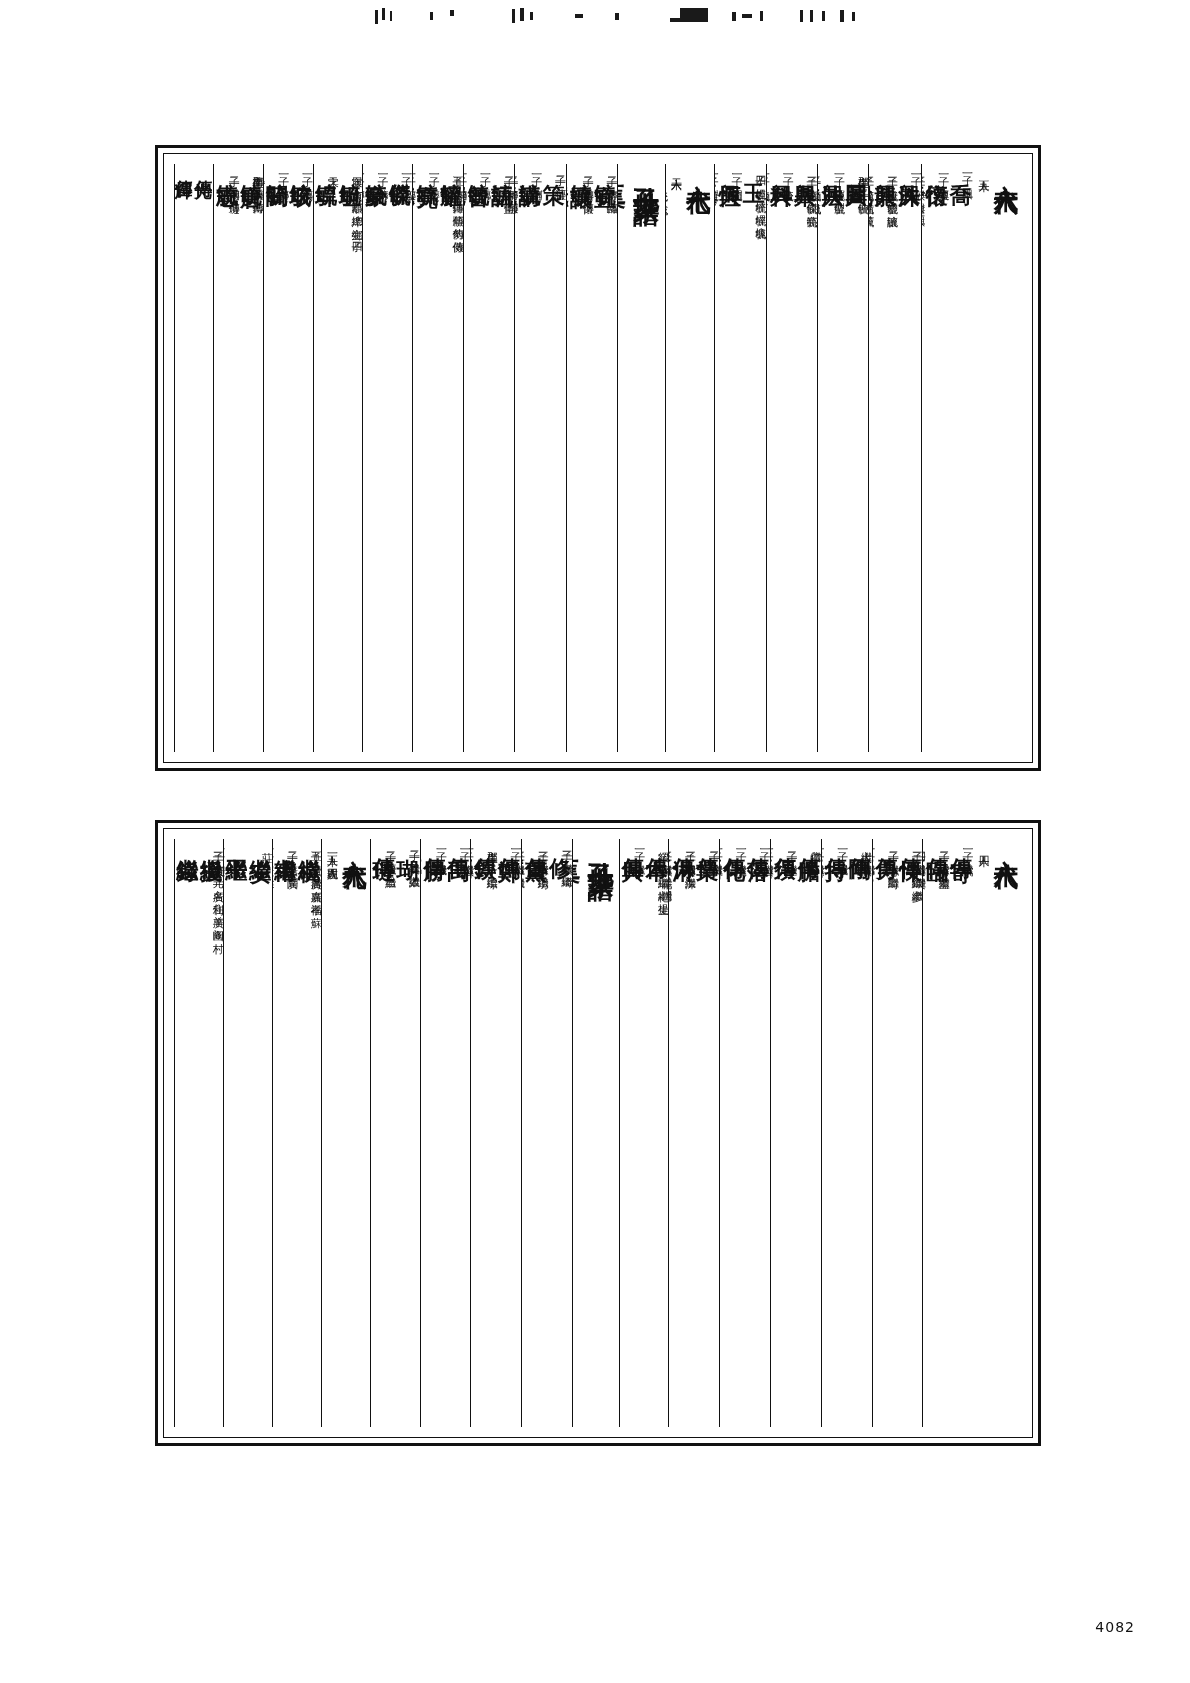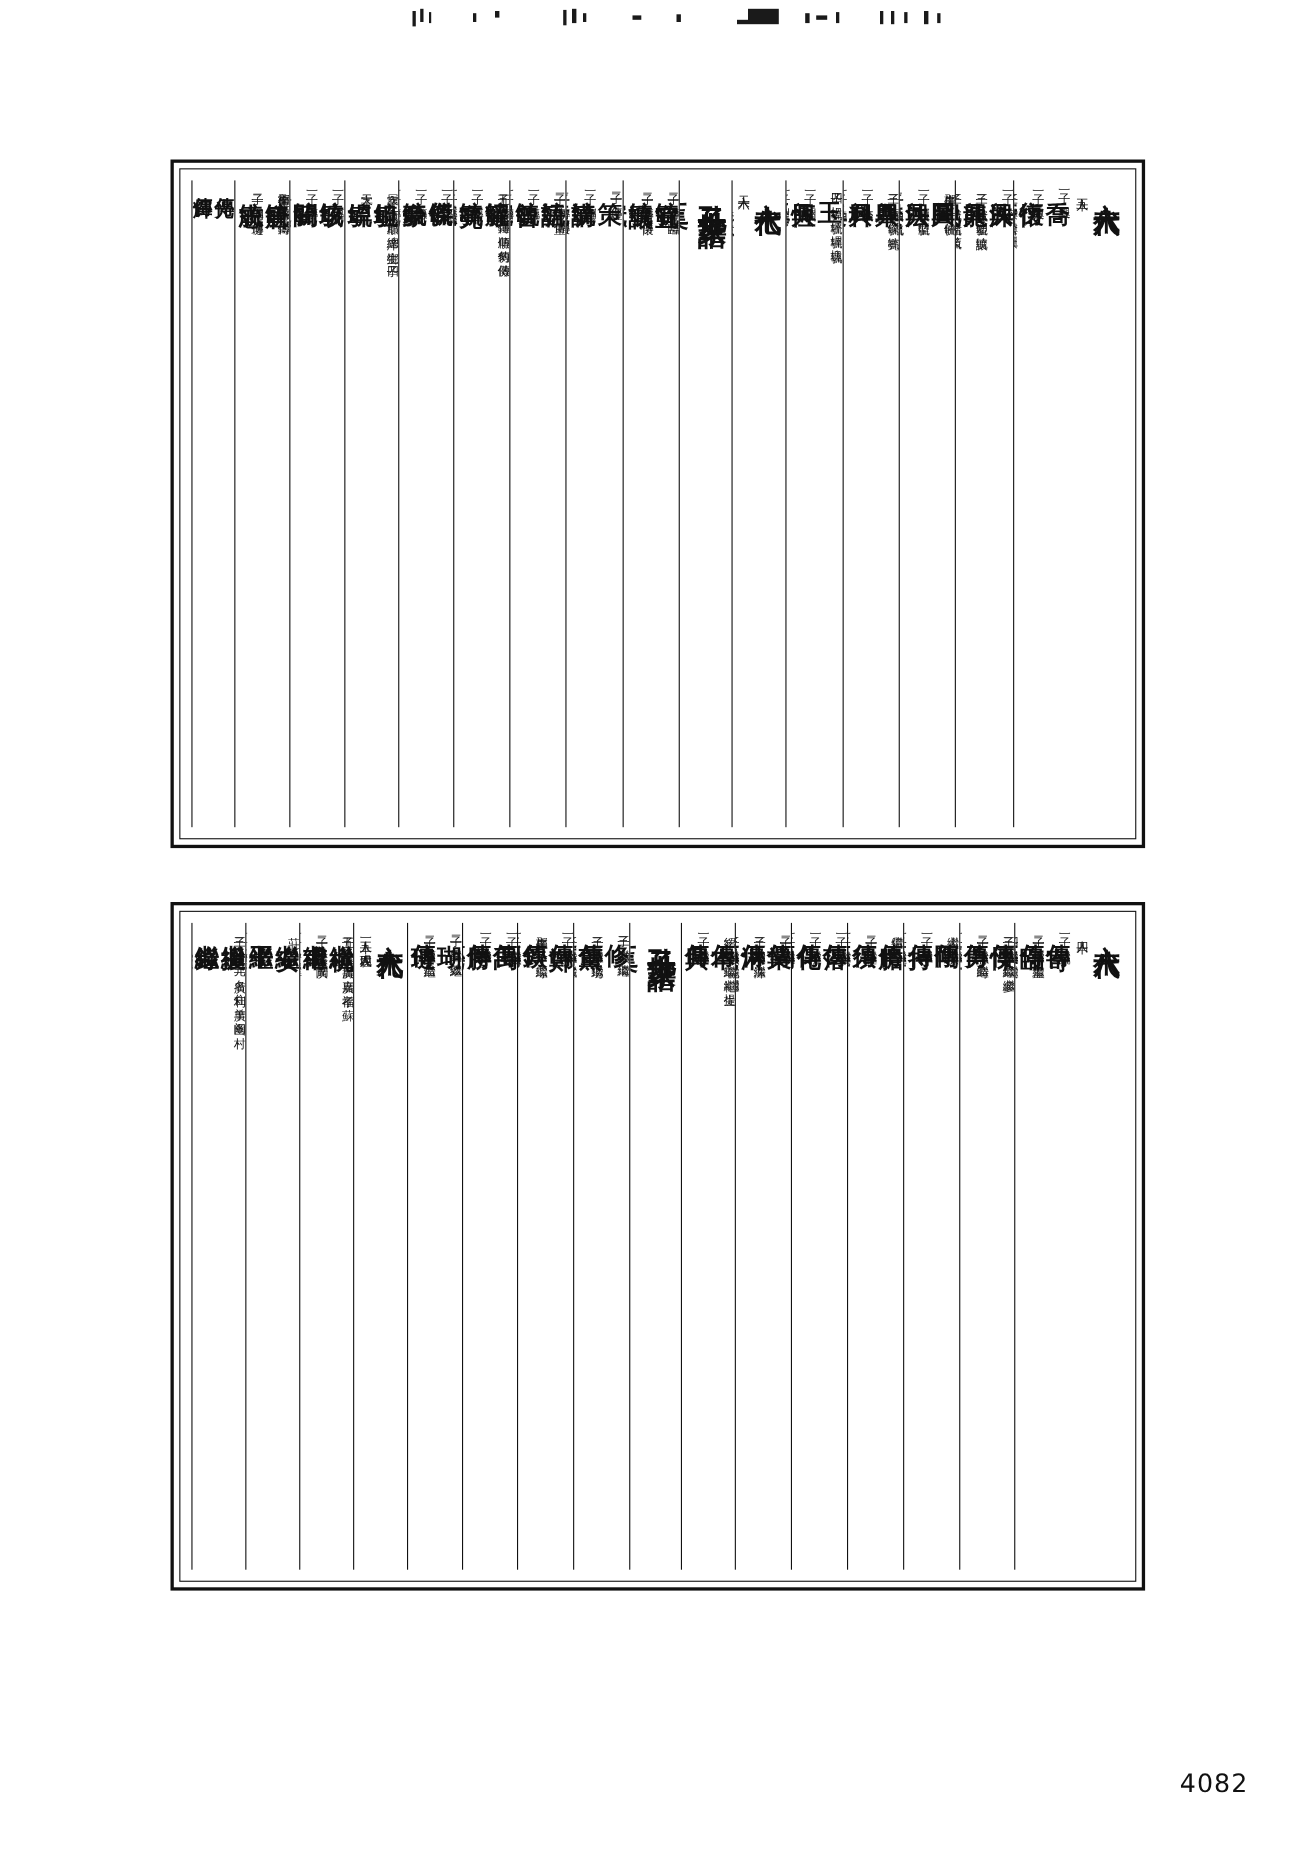--- a/index.html
+++ b/index.html
@@ -27,21 +27,21 @@
   .small{font-size:11px;line-height:1.05;letter-spacing:0px;}
 
   
   .nameblock{display:flex;flex-direction:row;align-items:flex-start;margin-bottom:6px;}
   .nameblock .nm{writing-mode:vertical-rl;text-orientation:upright;}
   .nameblock .an{writing-mode:vertical-rl;text-orientation:upright;display:flex;flex-direction:row;}
 
   .title-col .t{font-size:26px;font-weight:bold;letter-spacing:3px;}
   .mark{font-size:24px;font-weight:bold;}
 
-  .pagenum{position:absolute;right:55px;bottom:48px;font-size:23px;letter-spacing:1px;font-family:"DejaVu Sans","Liberation Sans",sans-serif;}
+  .pagenum{position:absolute;right:55px;bottom:48px;font-size:14px;letter-spacing:1px;font-family:"DejaVu Sans","Liberation Sans",sans-serif;}
   .hd{font-size:24px;font-weight:bold;letter-spacing:2px;}
   .cnt{font-size:11px;}
 </style>
 </head>
 <body>
 
 <div class="speck-row">
   <div class="speck" style="left:5px;top:2px;width:3px;height:14px;"></div>
   <div class="speck" style="left:12px;top:0px;width:3px;height:12px;"></div>
   <div class="speck" style="left:20px;top:3px;width:2px;height:10px;"></div>

